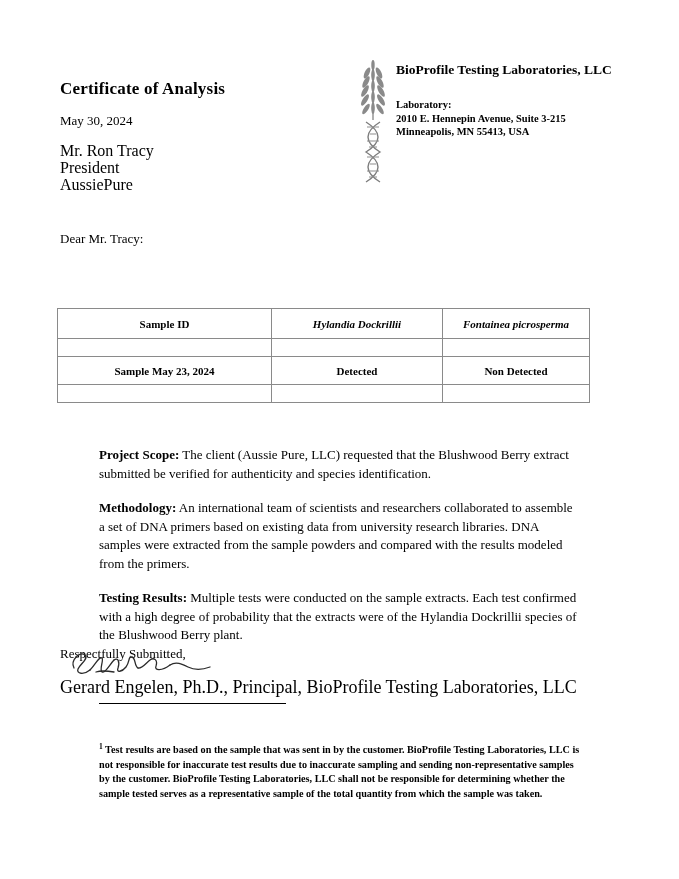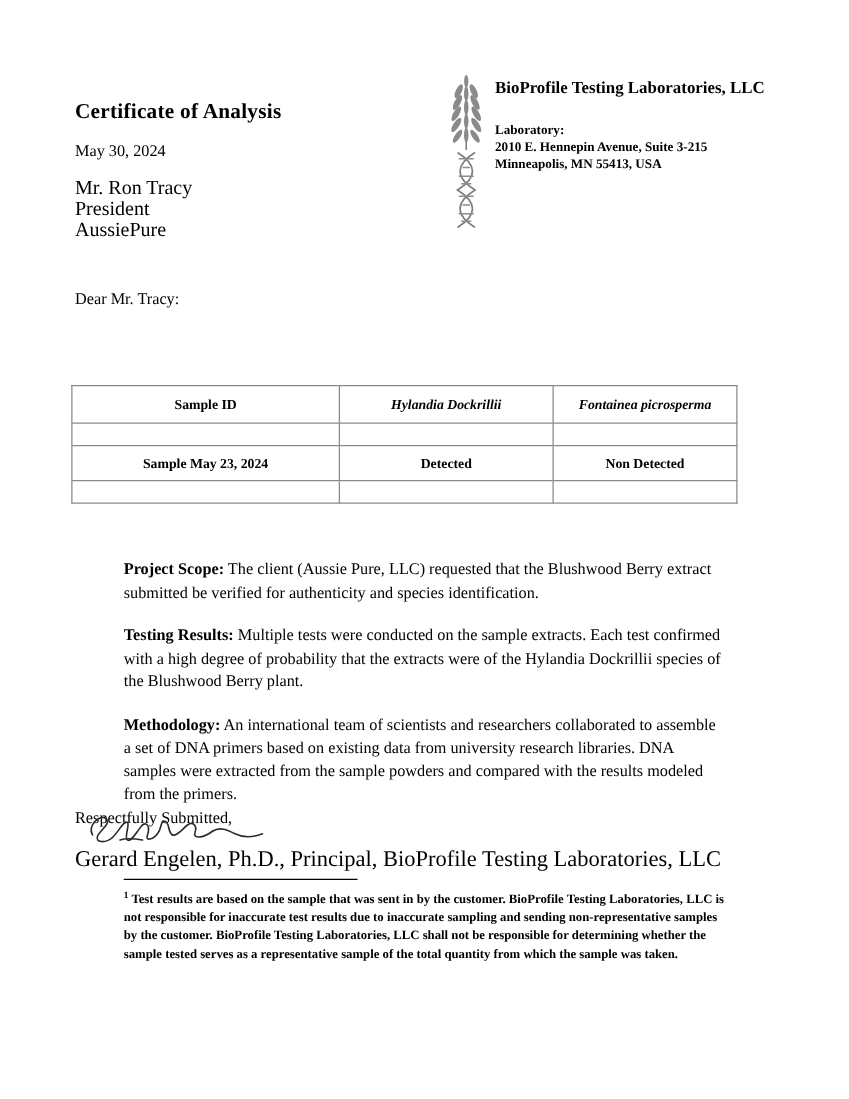--- a/index.html
+++ b/index.html
@@ -170,21 +170,21 @@
   .foot-rule {
     position: absolute;
     left: 99px;
     top: 703px;
     width: 187px;
     border-top: 1px solid #000;
   }
   .footnote {
     position: absolute;
     left: 99px;
-    top: 709px;
+    top: 740px;
     width: 482px;
     font-size: 10.2px;
     font-weight: bold;
     line-height: 14.5px;
   }
   .footnote sup { font-weight: bold; font-size: 7.5px; vertical-align: super; }
 </style>
 </head>
 <body>
 
@@ -269,24 +269,24 @@
       <td class="col-c">&nbsp;</td>
     </tr>
   </tbody>
     </table>
 
   <div class="sections">
     <p>
       <b>Project Scope:</b><span> The client (Aussie Pure, LLC) requested that the Blushwood Berry extract submitted be verified for authenticity and species identification.</span>
     </p>
     <p>
-      <b>Testing Results:</b><span> Multiple tests were conducted on the sample extracts. Each test confirmed with a high degree of probability that the extracts were of the Hylandia Dockrillii species of the Blushwood Berry plant.</span>
+      <b>Methodology:</b><span> An international team of scientists and researchers collaborated to assemble a set of DNA primers based on existing data from university research libraries. DNA samples were extracted from the sample powders and compared with the results modeled from the primers.</span>
     </p>
     <p>
-      <b>Methodology:</b><span> An international team of scientists and researchers collaborated to assemble a set of DNA primers based on existing data from university research libraries. DNA samples were extracted from the sample powders and compared with the results modeled from the primers.</span>
+      <b>Testing Results:</b><span> Multiple tests were conducted on the sample extracts. Each test confirmed with a high degree of probability that the extracts were of the Hylandia Dockrillii species of the Blushwood Berry plant.</span>
     </p>
   </div>
 
   <div class="resp">Respectfully Submitted,</div>
   <div class="sig-img">
     <svg width="150" height="32" viewBox="0 0 150 32" xmlns="http://www.w3.org/2000/svg">
       <g fill="none" stroke="#2b2b2b" stroke-width="1.3" stroke-linecap="round">
         <path d="M8 20 C4 12, 14 3, 19 7 C23 11, 14 16, 12 21 C10 26, 18 27, 24 22"></path>
         <path d="M24 22 C30 16, 33 8, 36 10 C38 12, 33 22, 36 24 C39 26, 44 16, 48 12"></path>
         <path d="M48 12 C52 9, 54 14, 52 20 C50 25, 56 24, 60 19 C64 14, 62 8, 66 9 C70 10, 68 18, 72 20"></path>

